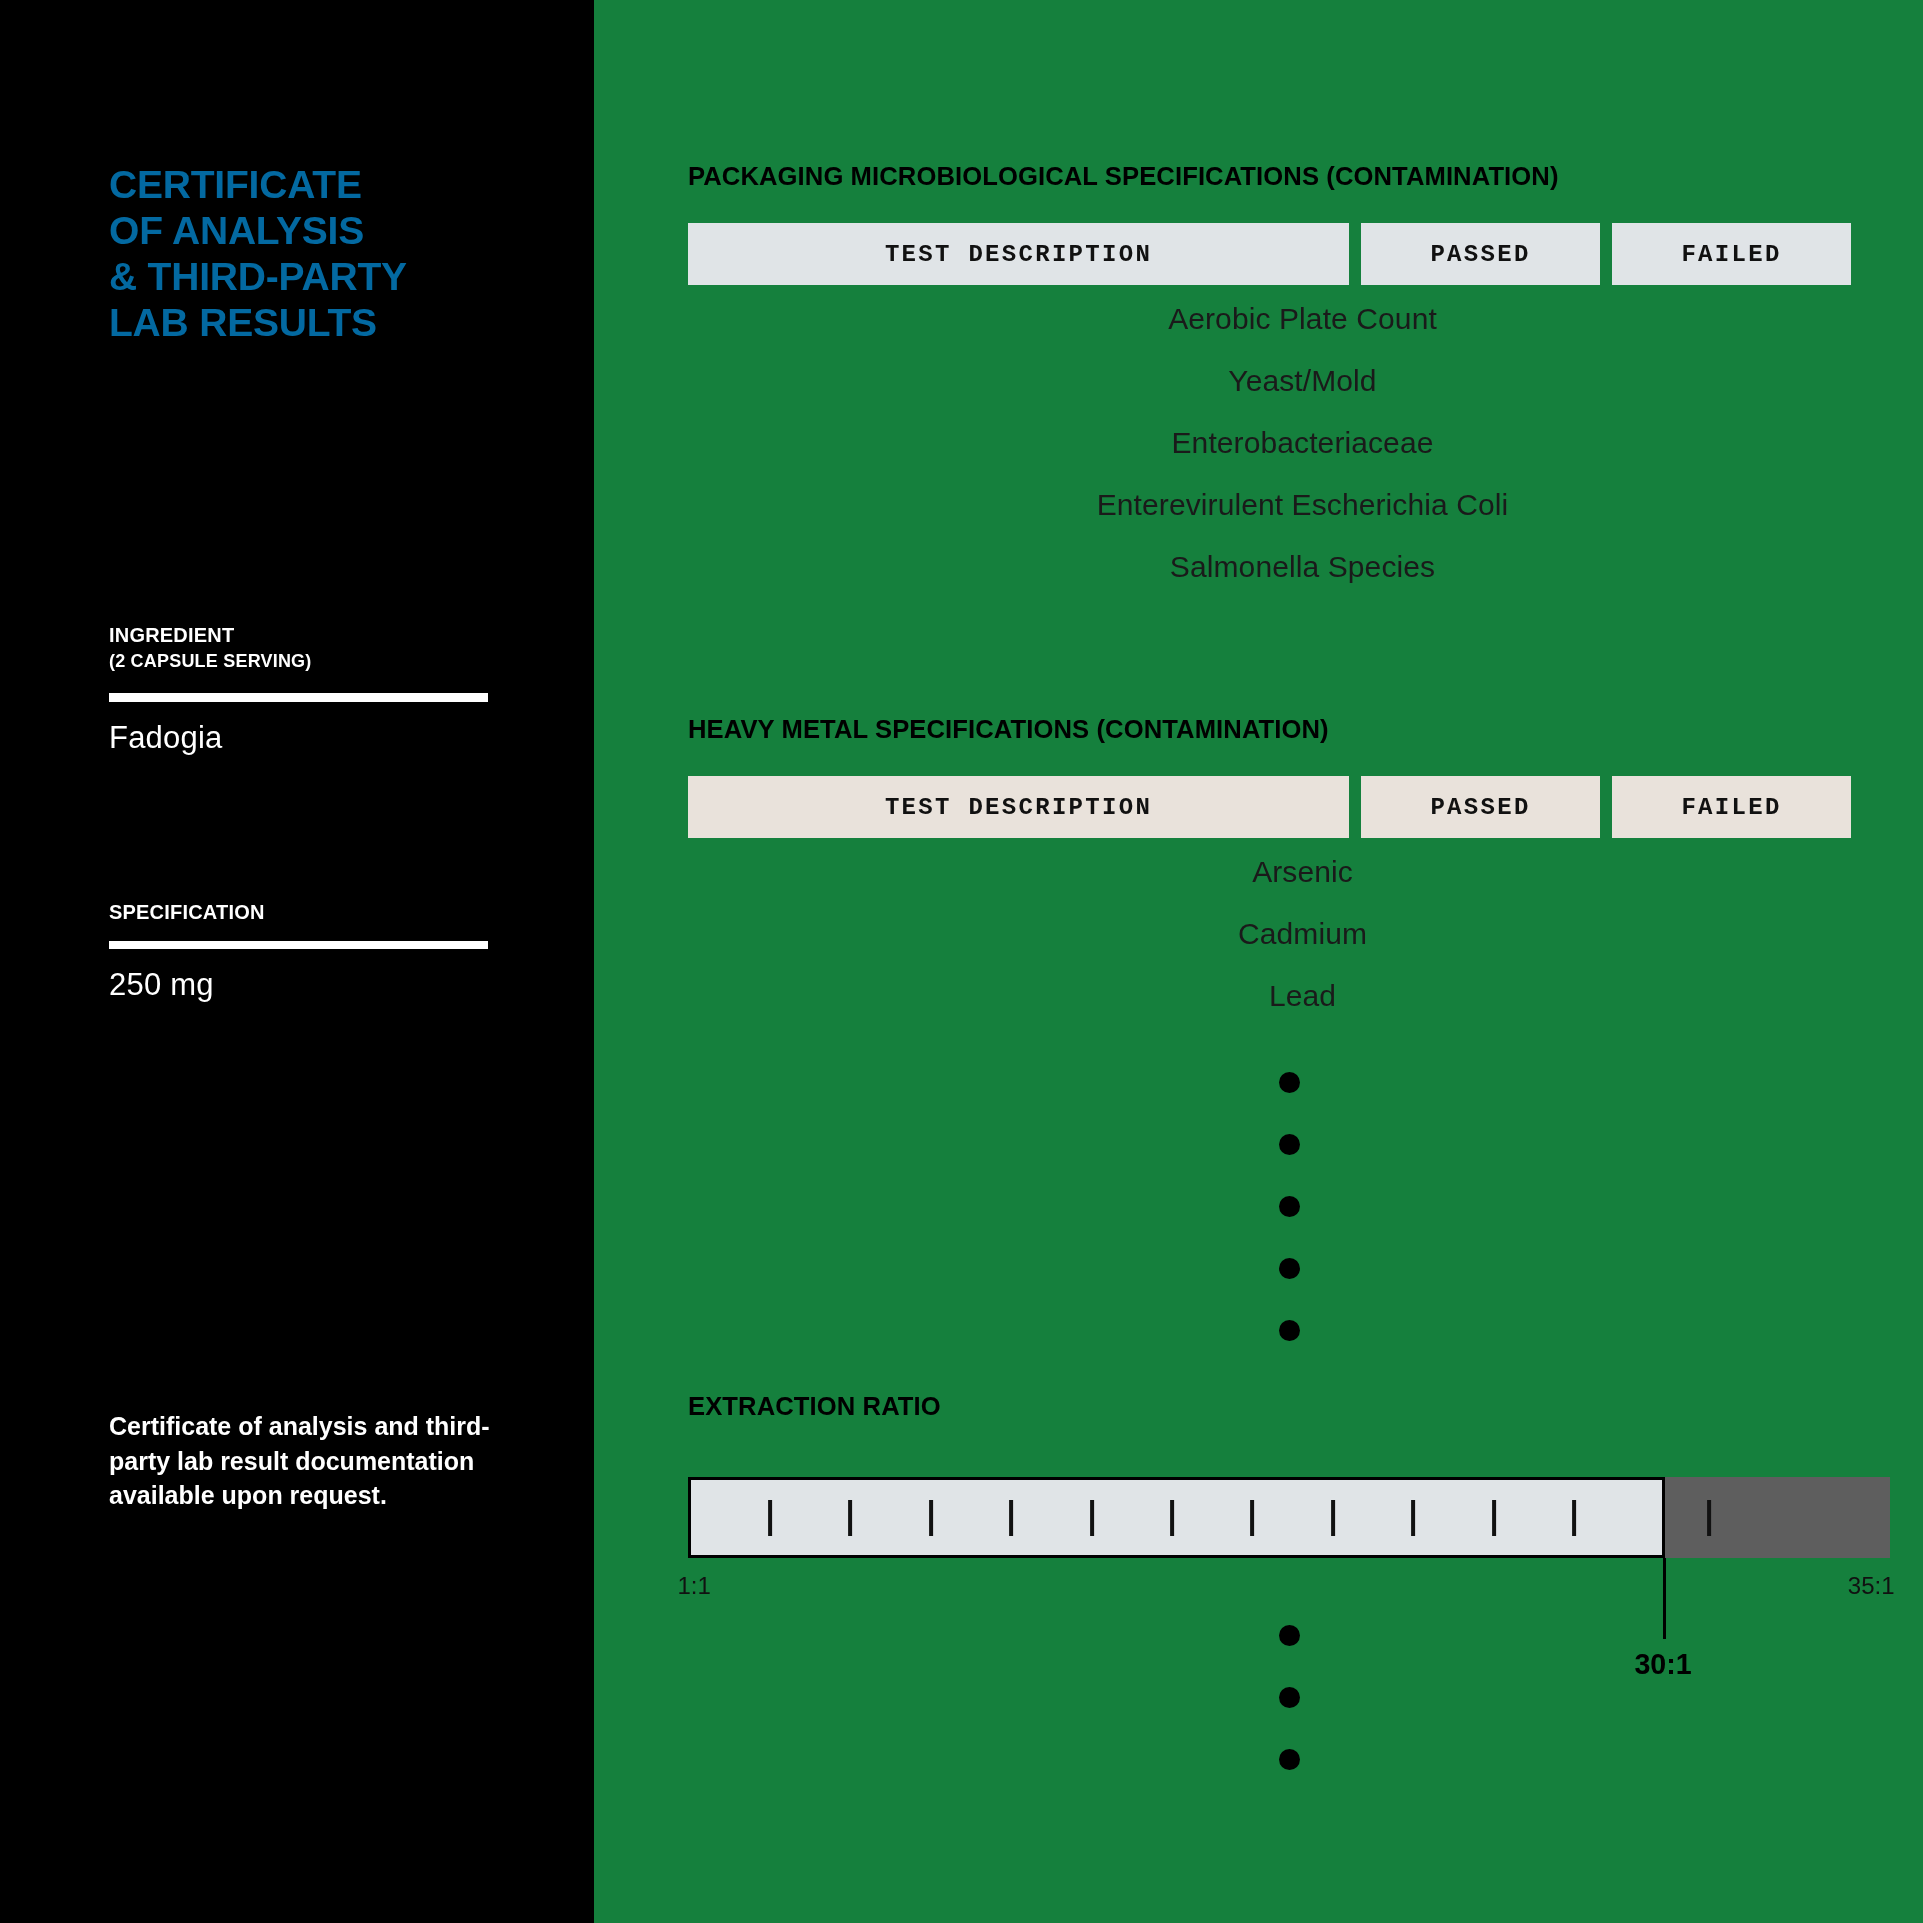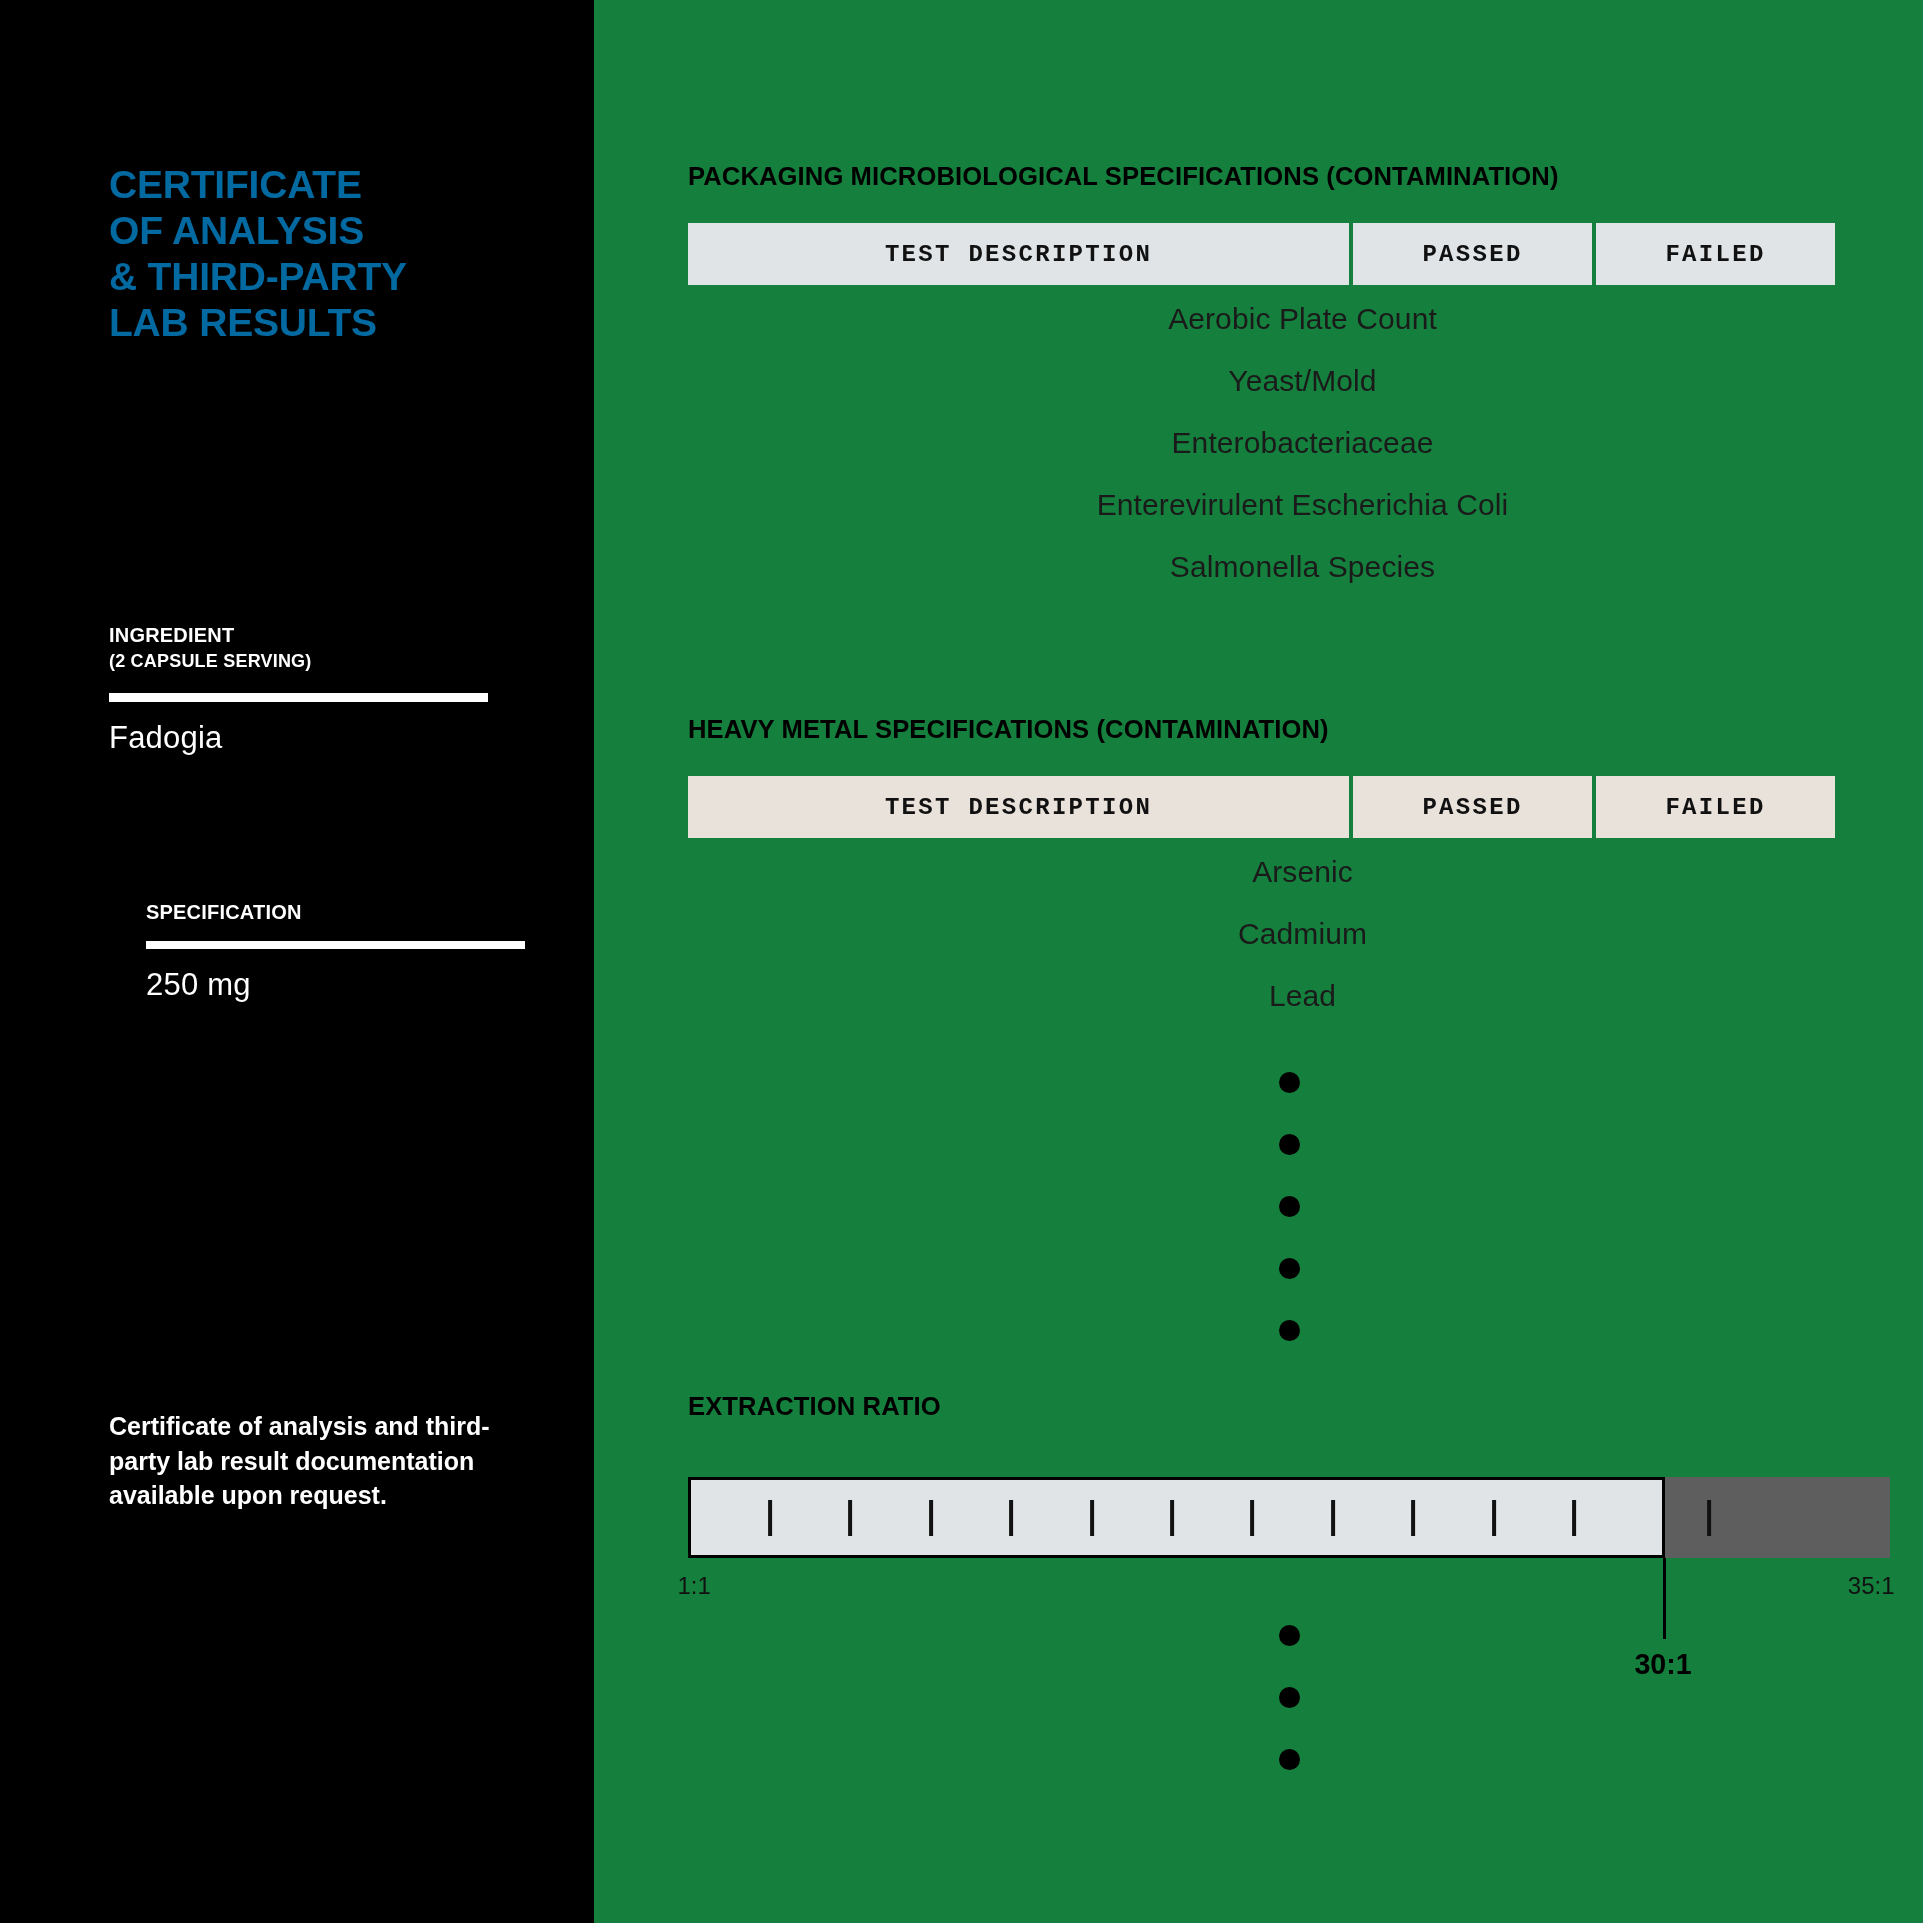--- a/index.html
+++ b/index.html
@@ -29,21 +29,21 @@
     width:451px;
     color:#0369a1;
     font-weight:700;
     font-size:39px;
     line-height:1.18;
     letter-spacing:-0.2px;
   }
   .coa-title .tline { display:block; white-space:nowrap; }
 
   .block-ingredient { position:absolute; top:622px; left:0; width:383px; }
-  .block-spec       { position:absolute; top:899px; left:0; width:383px;margin-left:37px; }
+  .block-spec       { position:absolute; top:899px; left:0; width:383px; }
 
   .lbl-cap {
     color:#ffffff;
     font-weight:700;
     font-size:20px;
     letter-spacing:0.2px;
     line-height:1.35;
     display:block;
   }
   .lbl-sub {
@@ -92,21 +92,21 @@
 
   .sec-title {
     font-weight:700;
     font-size:25.6px;
     letter-spacing:0.1px;
     color:#000000;
     white-space:nowrap;
   }
 
   .table { width:1202px; }
-  .thead { display:flex; gap:4px; margin-top:32px; }
+  .thead { display:flex; gap:12px; margin-top:32px; }
   .th {
     display:flex; align-items:center; justify-content:center;
     height:62px;
     font-family:"Liberation Mono","DejaVu Sans Mono",monospace;
     font-weight:700;
     font-size:24px;
     letter-spacing:2.3px;
     color:#111111;
   }
   .th-desc   { flex:0 0 661px; }

